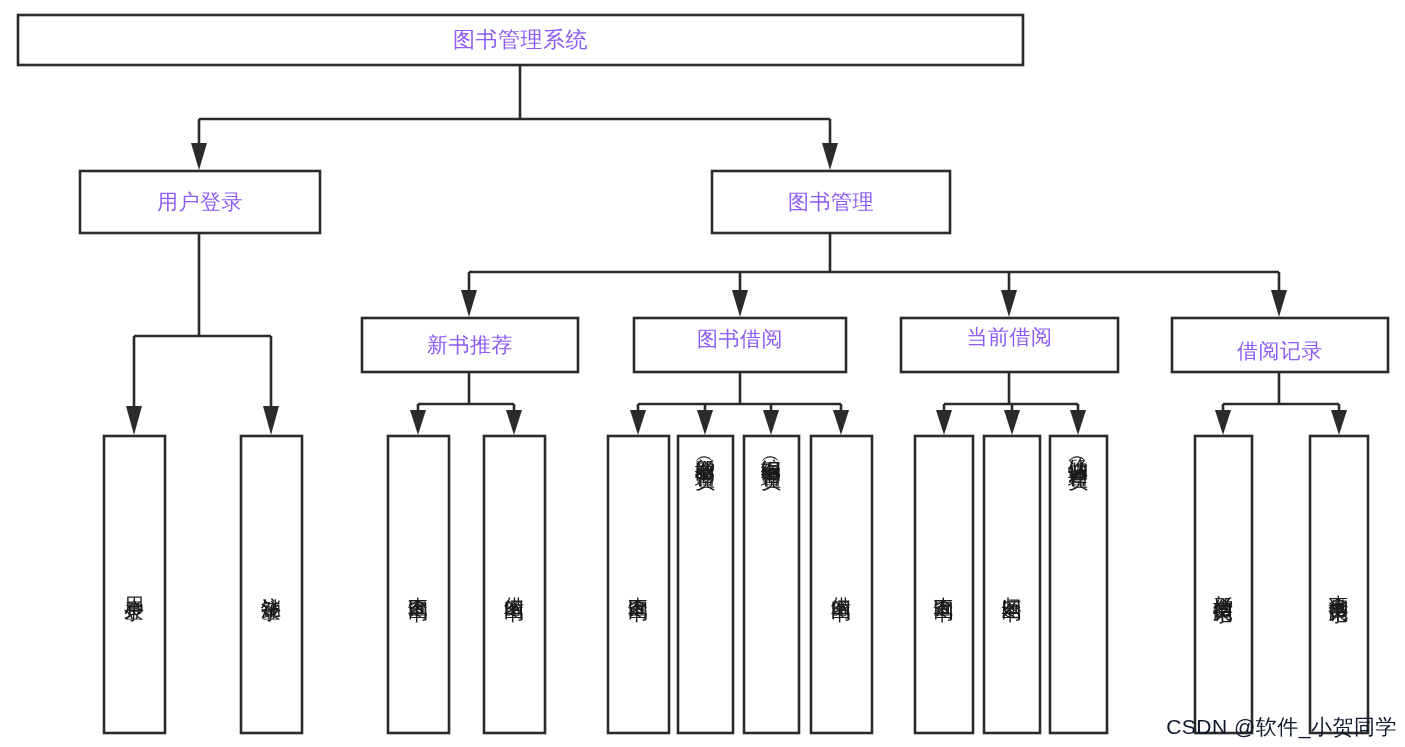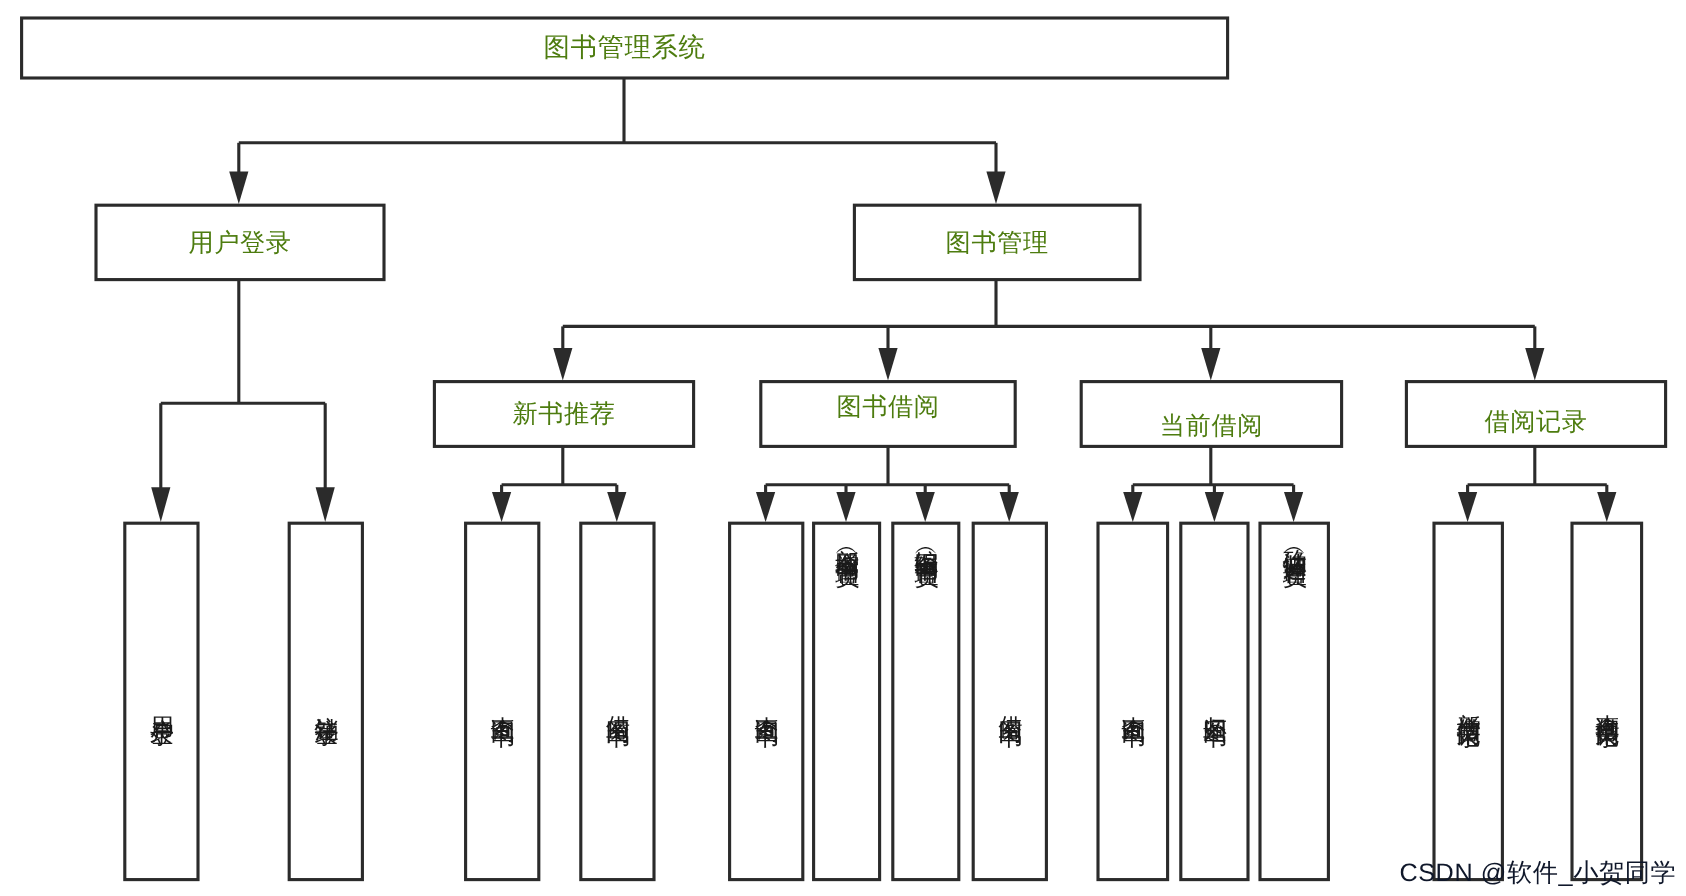--- a/index.html
+++ b/index.html
@@ -38,21 +38,21 @@
   }
   .arrow-head {
     fill: #2b2b2b;
     stroke: none;
   }
   .node-label-h {
     position: absolute;
     display: flex;
     align-items: center;
     justify-content: center;
-    color: #4d7c0f;
+    color: #8b5cf6;
     font-size: 21px;
     letter-spacing: 0.5px;
     white-space: nowrap;
     pointer-events: none;
   }
   .node-label-h.root {
     font-size: 22px;
   }
   .node-label-v {
     position: absolute;
@@ -189,21 +189,21 @@
 
   </svg>
 
   <div class="node-label-h root" style="left:18px; top:15px; width:1005px; height:50px;">图书管理系统</div>
 
   <div class="node-label-h" style="left:80px; top:171px; width:240px; height:62px;">用户登录</div>
   <div class="node-label-h" style="left:712px; top:171px; width:238px; height:62px;">图书管理</div>
 
   <div class="node-label-h" style="left:362px; top:318px; width:216px; height:54px;border-radius:19px;">新书推荐</div>
   <div class="node-label-h" style="left:634px; top:318px; width:212px; height:41px;">图书借阅</div>
-  <div class="node-label-h" style="left:901px; top:326px; width:217px; height:57px;">当前借阅</div>
+  <div class="node-label-h" style="left:901px; top:308px; width:217px; height:57px;">当前借阅</div>
   <div class="node-label-h" style="left:1172px; top:318px; width:216px; height:66px;">借阅记录</div>
 
   <div class="node-label-v" style="left:104px; top:436px; width:61px; height:297px;">用户登录</div>
   <div class="node-label-v" style="left:241px; top:436px; width:61px; height:297px;">注销登录</div>
 
   <div class="node-label-v" style="left:388px; top:436px; width:61px; height:297px;">查询图书</div>
   <div class="node-label-v" style="left:484px; top:436px; width:61px; height:297px;">借阅图书</div>
 
   <div class="node-label-v" style="left:608px; top:436px; width:61px; height:297px;">查询图书</div>
   <div class="node-label-v" style="left:678px; top:436px; width:55px; height:297px; justify-content:flex-start; padding-top:6px; box-sizing:border-box;">新增图书（管理员）</div>

